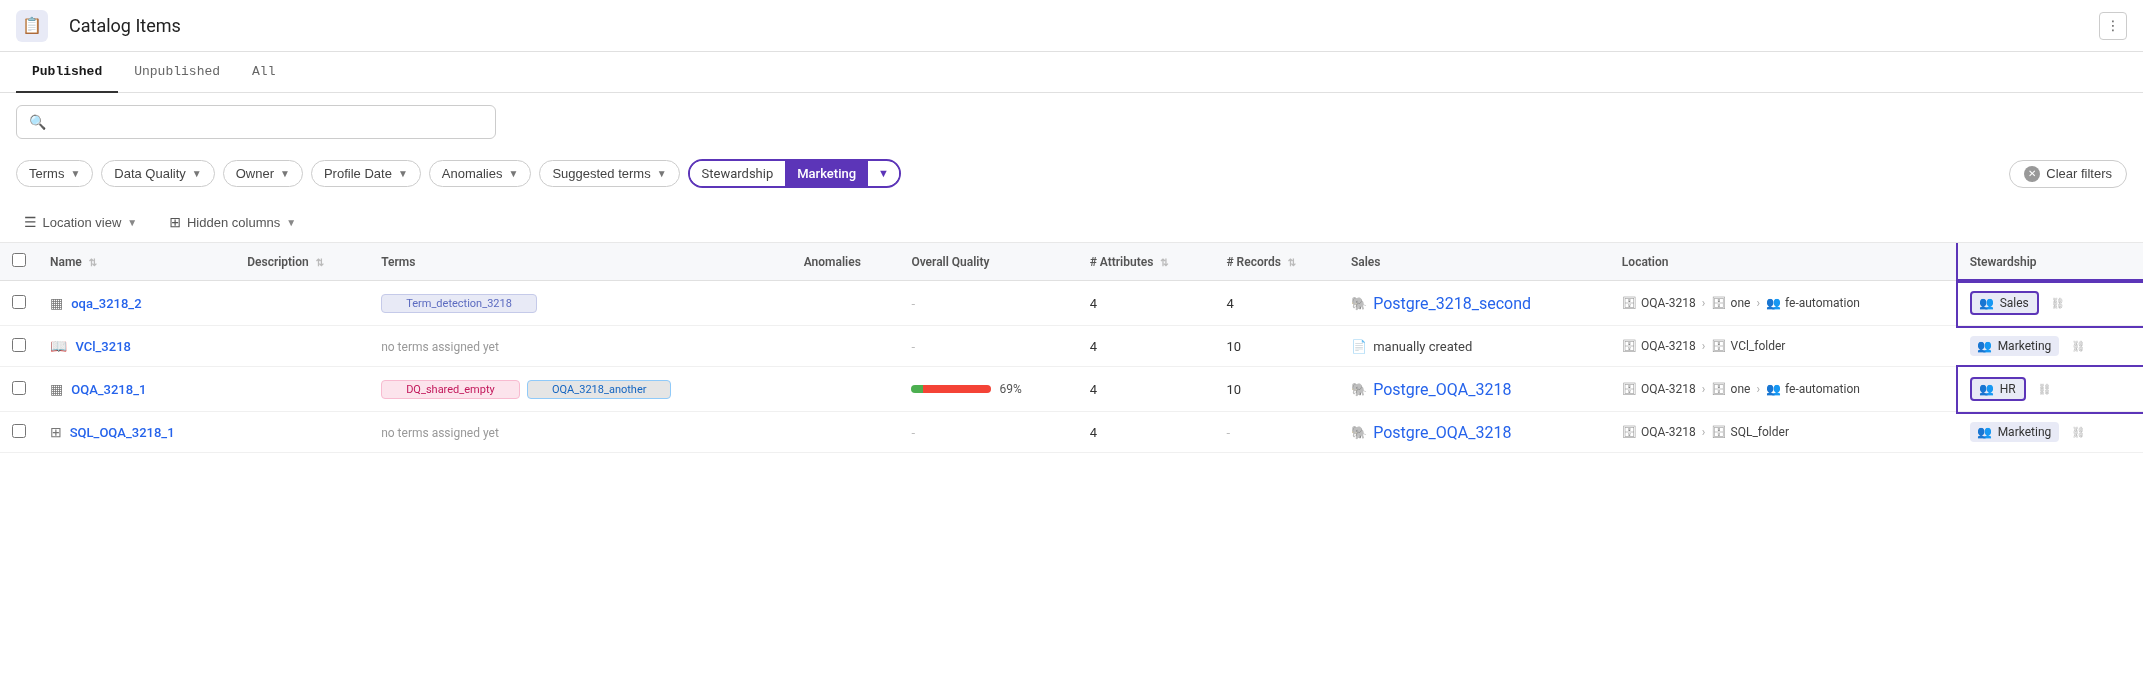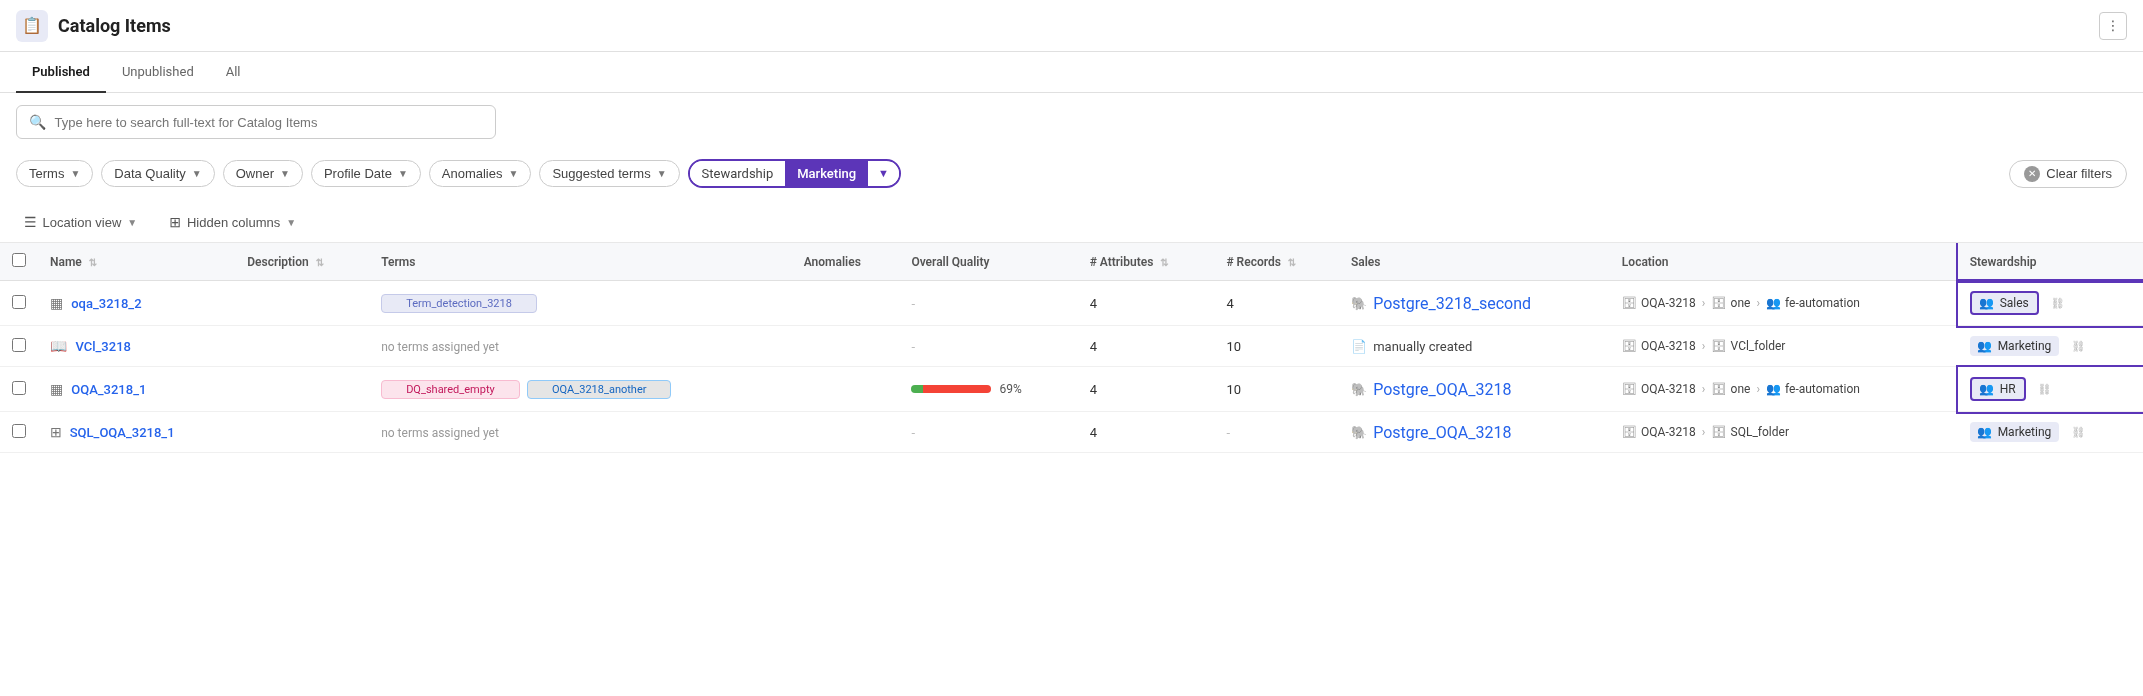--- a/index.html
+++ b/index.html
@@ -7,36 +7,36 @@
     
     .app-header {
       display: flex; align-items: center; justify-content: space-between;
       background: #fff; border-bottom: 1px solid #e0e0e0; padding: 0 16px; height: 52px;
     }
     .app-header-left { display: flex; align-items: center; gap: 10px; }
     .app-icon {
       width: 32px; height: 32px; background: #e8eaf6; border-radius: 6px;
       display: flex; align-items: center; justify-content: center; color: #5c6bc0; font-size: 16px;
     }
-    .app-title { font-size: 18px; font-weight: 700; color: #222; }
+    .app-title { font-size: 18px; font-weight: 400; color: #222; margin-left: 11px; }
     .header-menu-btn {
       background: none; border: 1px solid #ccc; border-radius: 4px; cursor: pointer;
       width: 28px; height: 28px; display: flex; align-items: center; justify-content: center;
       color: #555;
     }
 
     .main-content { background: #fff; min-height: calc(100vh - 52px); padding: 0; }
 
     .tabs-row {
       display: flex; gap: 0; border-bottom: 1px solid #e0e0e0; padding: 0 16px;
       background: #fff;
     }
     .tab {
       padding: 12px 16px; cursor: pointer; font-size: 13px; color: #666;
-      border-bottom: 2px solid transparent; margin-bottom: -1px;
+      border-bottom: 2px solid transparent; margin-bottom: -1px; font-family: Liberation Mono, monospace;
     }
     .tab.active { color: #1a1a1a; font-weight: 600; border-bottom-color: #333; }
 
     .search-row {
       padding: 12px 16px; background: #fff;
     }
     .search-box {
       display: flex; align-items: center; gap: 8px;
       border: 1px solid #ccc; border-radius: 6px; padding: 8px 12px;
       width: 480px; background: #fff;
@@ -173,21 +173,20 @@
 
   <div class="tabs-row">
     <div class="tab active">Published</div>
     <div class="tab">Unpublished</div>
     <div class="tab">All</div>
   </div>
 
   <div class="search-row">
     <div class="search-box">
       <span class="search-icon">🔍</span>
-      <input class="search-input" type="text" placeholder="Type here to search full-text for Catalog Items" style="">
     </div>
   </div>
 
   <div class="filters-row">
     <button class="filter-btn">
       <span>Terms</span>
       <span class="chevron">▼</span>
     </button>
     <button class="filter-btn">
       <span>Data Quality</span>

